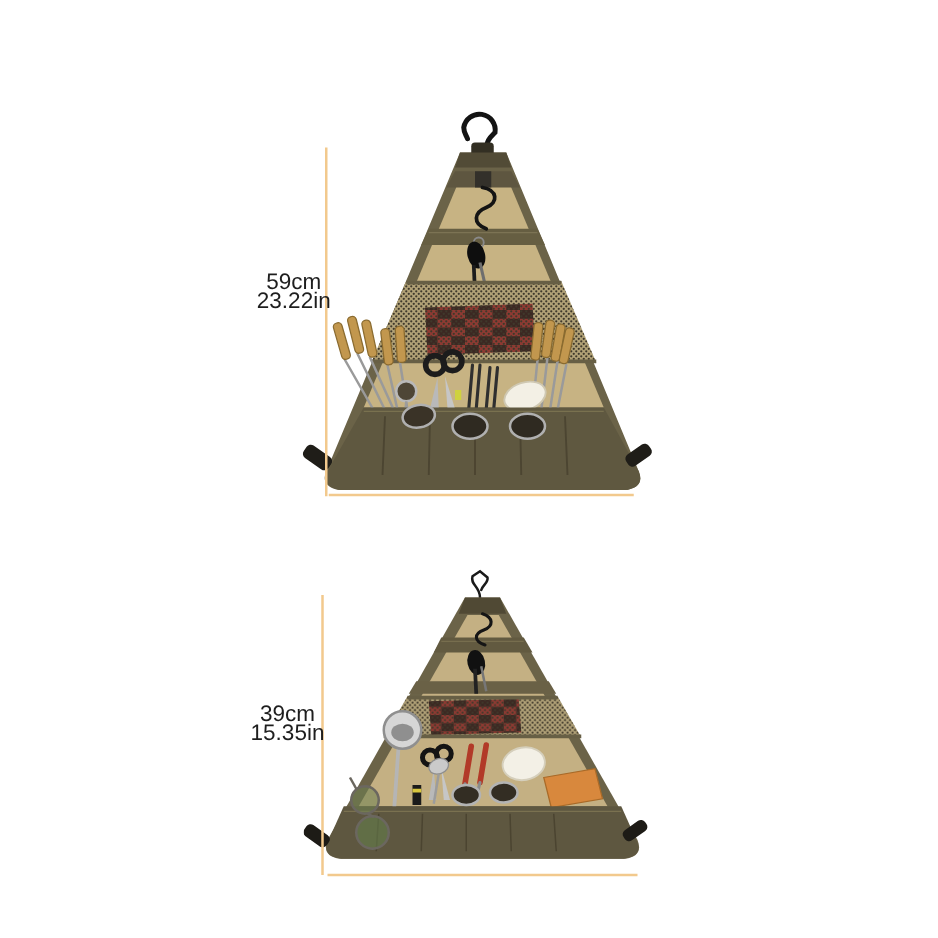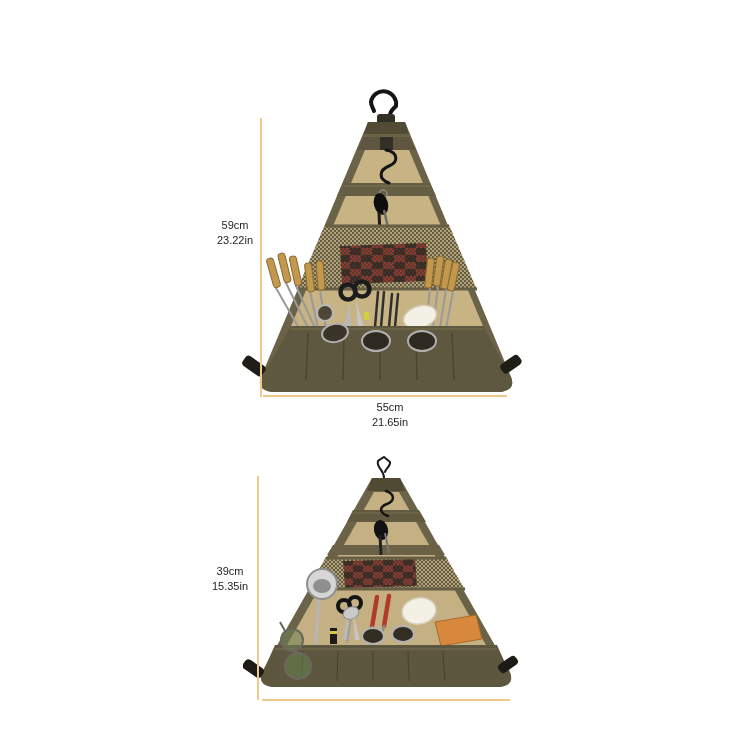--- a/index.html
+++ b/index.html
@@ -1,20 +1,20 @@
 <!DOCTYPE html>
 <html><head>
 <meta charset="utf-8">
 <style>
   html,body{margin:0;padding:0;background:#ffffff;}
   .canvas{position:relative;width:750px;height:750px;background:#ffffff;overflow:hidden;
           font-family:"Liberation Sans",sans-serif;}
   .product{position:absolute;}
   .dim-line{position:absolute;background:#f2c98d;}
-  .dim-label{position:absolute;color:#1e1e1e;font-size:11px;line-height:15px;text-align:center;}
+  .dim-label{position:absolute;color:#1e1e1e;font-size:18px;line-height:15px;text-align:center;}
   .dim-label span{display:block;}
 </style>
 </head>
 <body>
 
 <div class="canvas">
 
   <svg class="product" style="left:240px;top:80px;" width="290" height="320" viewBox="0 0 290 320">
     <defs>
       <pattern id="dotsA" width="4" height="4" patternUnits="userSpaceOnUse">
@@ -132,24 +132,20 @@
     </g>
   </svg>
 
   <div class="dim-line" style="left:260px;top:118px;width:2px;height:279px;"></div>
   <div class="dim-label" style="left:185px;top:218px;width:100px;">
     <span>59cm</span>
     <span>23.22in</span>
   </div>
 
   <div class="dim-line" style="left:263px;top:395px;width:244px;height:2px;"></div>
-  <div class="dim-label" style="left:338px;top:400px;width:104px;">
-    <span>55cm</span>
-    <span>21.65in</span>
-  </div>
 
   <svg class="product" style="left:243px;top:455px;" width="280" height="250" viewBox="0 0 280 250">
     <defs>
       <pattern id="dotsB" width="4" height="4" patternUnits="userSpaceOnUse">
         <circle cx="1" cy="1" r="0.9" fill="#3f392b"></circle>
         <circle cx="3" cy="3" r="0.9" fill="#3f392b"></circle>
       </pattern>
       <pattern id="plaidB" width="20" height="13" patternUnits="userSpaceOnUse">
         <rect width="20" height="13" fill="#8e3a32"></rect>
         <rect width="10" height="6.5" fill="#2e2420" opacity="0.85"></rect>

